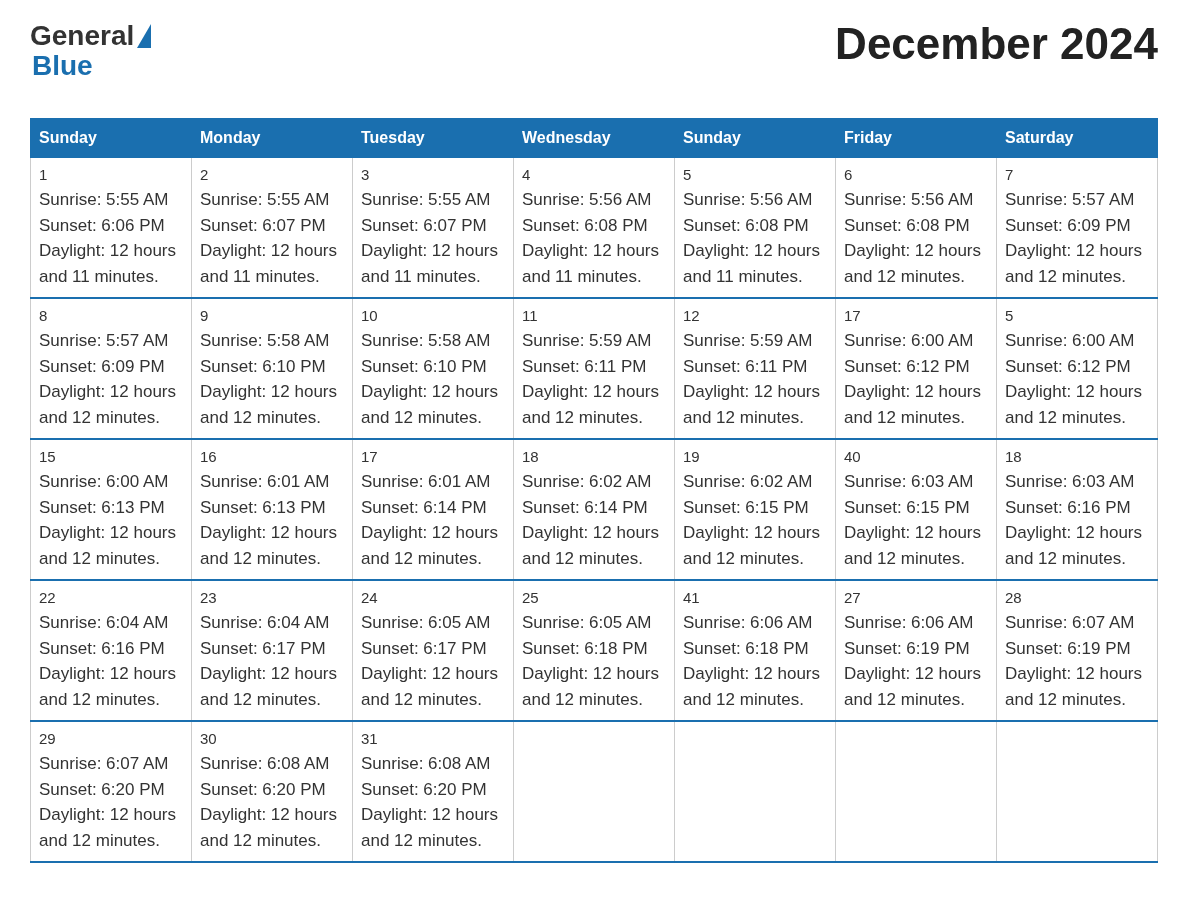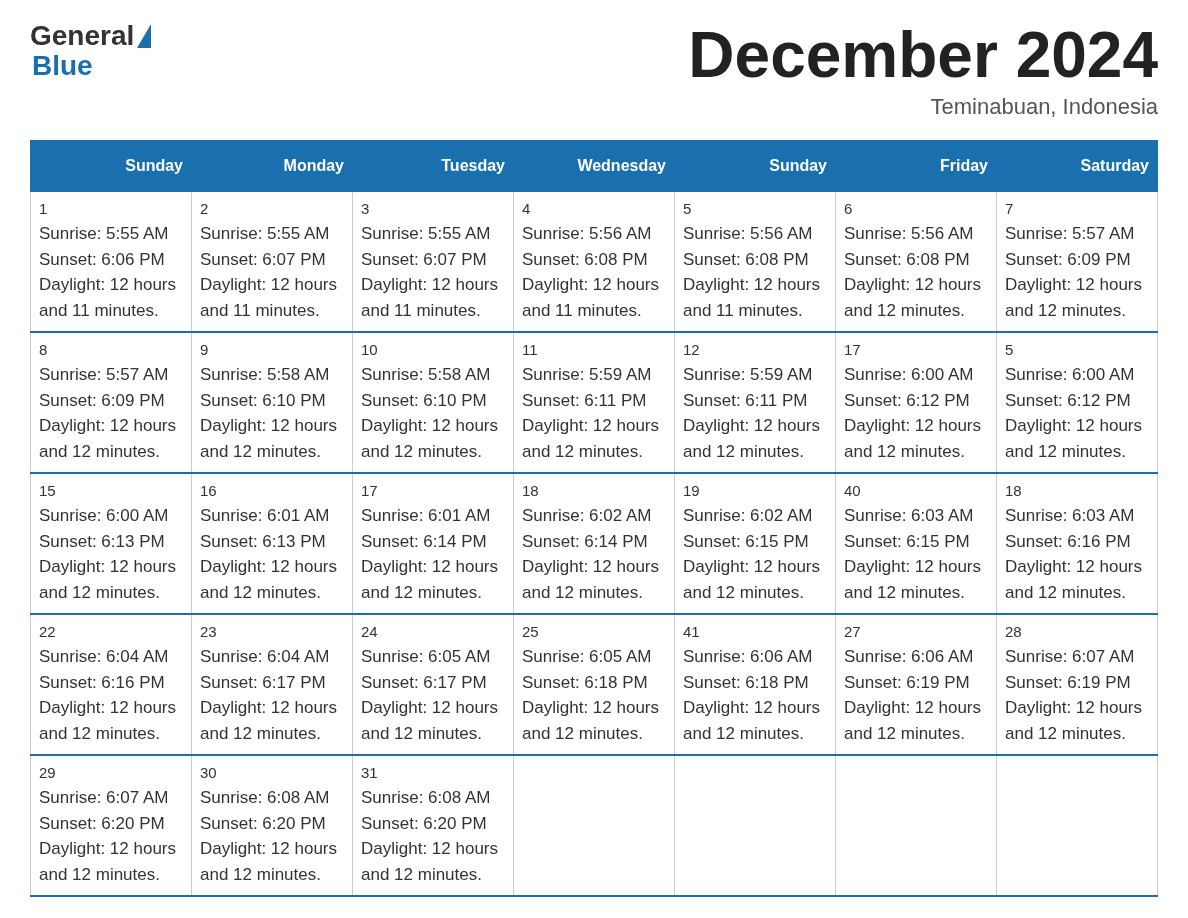--- a/index.html
+++ b/index.html
@@ -7,21 +7,21 @@
       font-family: Arial, sans-serif;
       background: #fff;
       width: 1188px;
       min-height: 918px;
       padding: 20px 30px;
     }
     .header {
       display: flex;
       justify-content: space-between;
       align-items: flex-start;
-      margin-bottom: 20px;
+      margin-bottom: 36px;
     }
     .logo {
       display: flex;
       flex-direction: column;
       align-items: flex-start;
     }
     .logo-text {
       font-size: 28px;
       font-weight: bold;
       color: #333;
@@ -45,40 +45,40 @@
       font-size: 28px;
       font-weight: bold;
       margin-top: -2px;
       display: block;
       padding-left: 2px;
     }
     .title-section {
       text-align: right;
     }
     .month-title {
-      font-size: 64px;
+      font-size: 44px;
       font-weight: bold;
       color: #222;
       line-height: 1.1;
     }
     .location {
       font-size: 22px;
       color: #555;
       margin-top: 4px;
     }
     table {
       width: 100%;
       border-collapse: collapse;
       table-layout: fixed;
     }
     thead th {
       background-color: #1a6faf;
       color: #fff;
-      padding: 16px 8px;
-      text-align: right;
+      padding: 10px 8px;
+      text-align: left;
       font-size: 16px;
       border: 1px solid #1a6faf;
     }
     tbody td {
       border: 1px solid #ccc;
       vertical-align: top;
       padding: 8px;
       font-size: 12.5px;
       color: #333;
       height: 100px;
@@ -107,21 +107,20 @@
 <div class="header">
   <div class="logo">
     <div class="logo-text">
       <span class="logo-general">General</span>
       <span class="logo-triangle"></span>
     </div>
     <span class="logo-blue">Blue</span>
   </div>
   <div class="title-section">
     <div class="month-title">December 2024</div>
-    <div class="location">Teminabuan, Indonesia</div>
   </div>
 </div>
 
 <table>
   <thead>
     <tr>
       <th>Sunday</th>
       <th>Monday</th>
       <th>Tuesday</th>
       <th>Wednesday</th>

